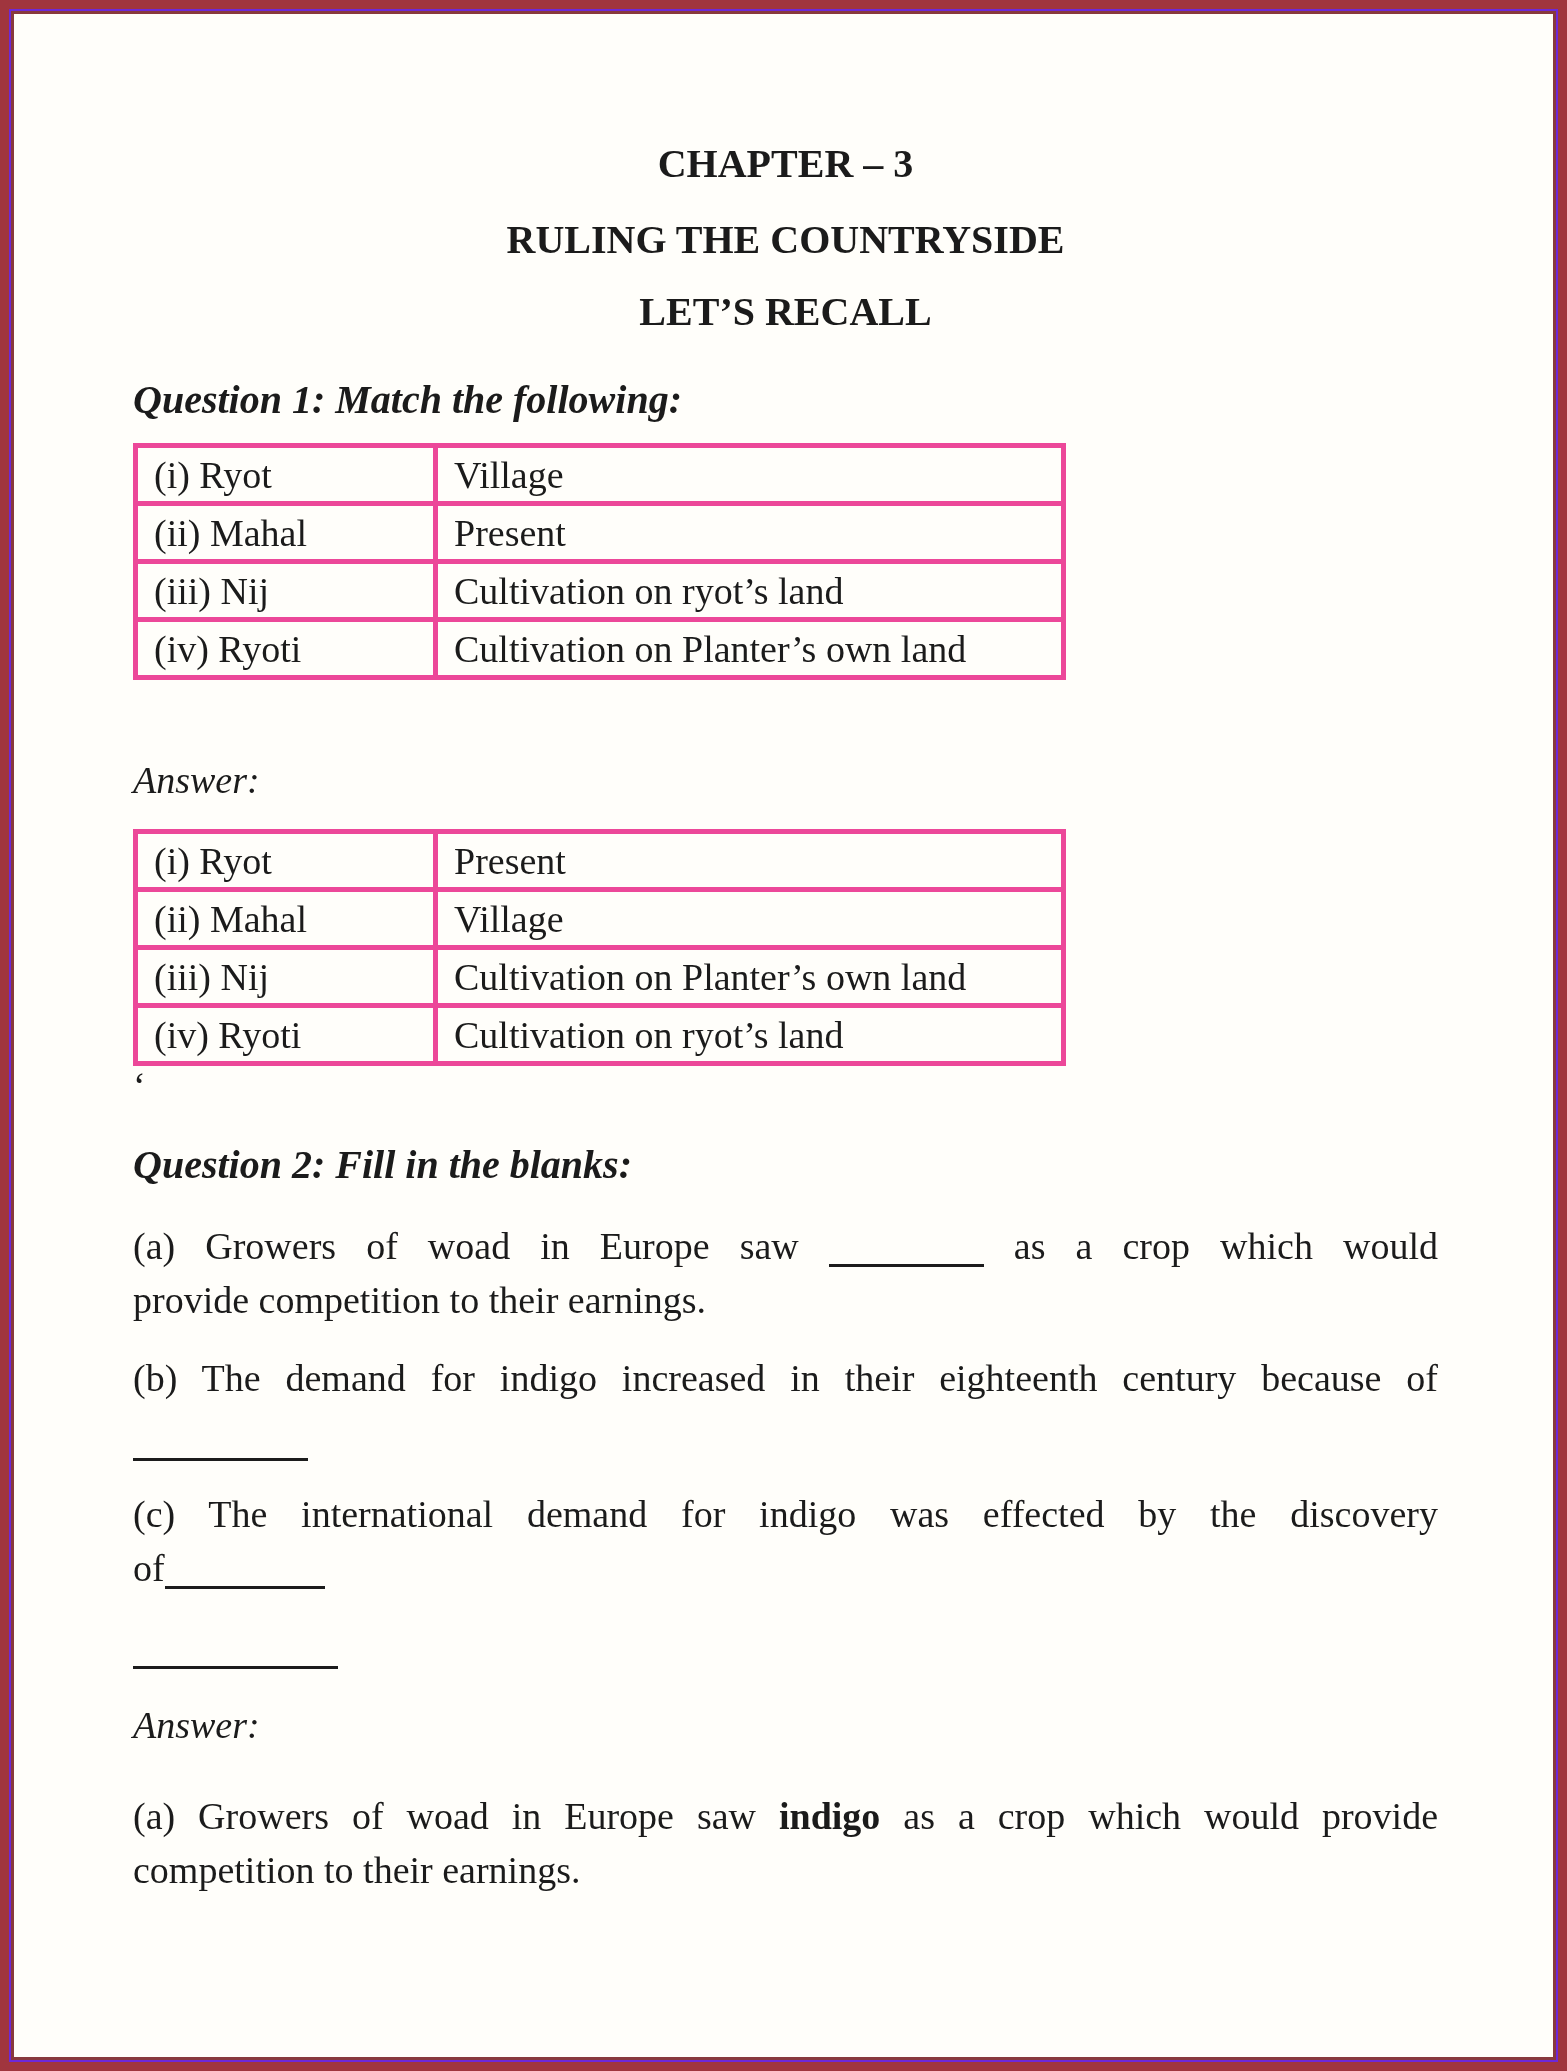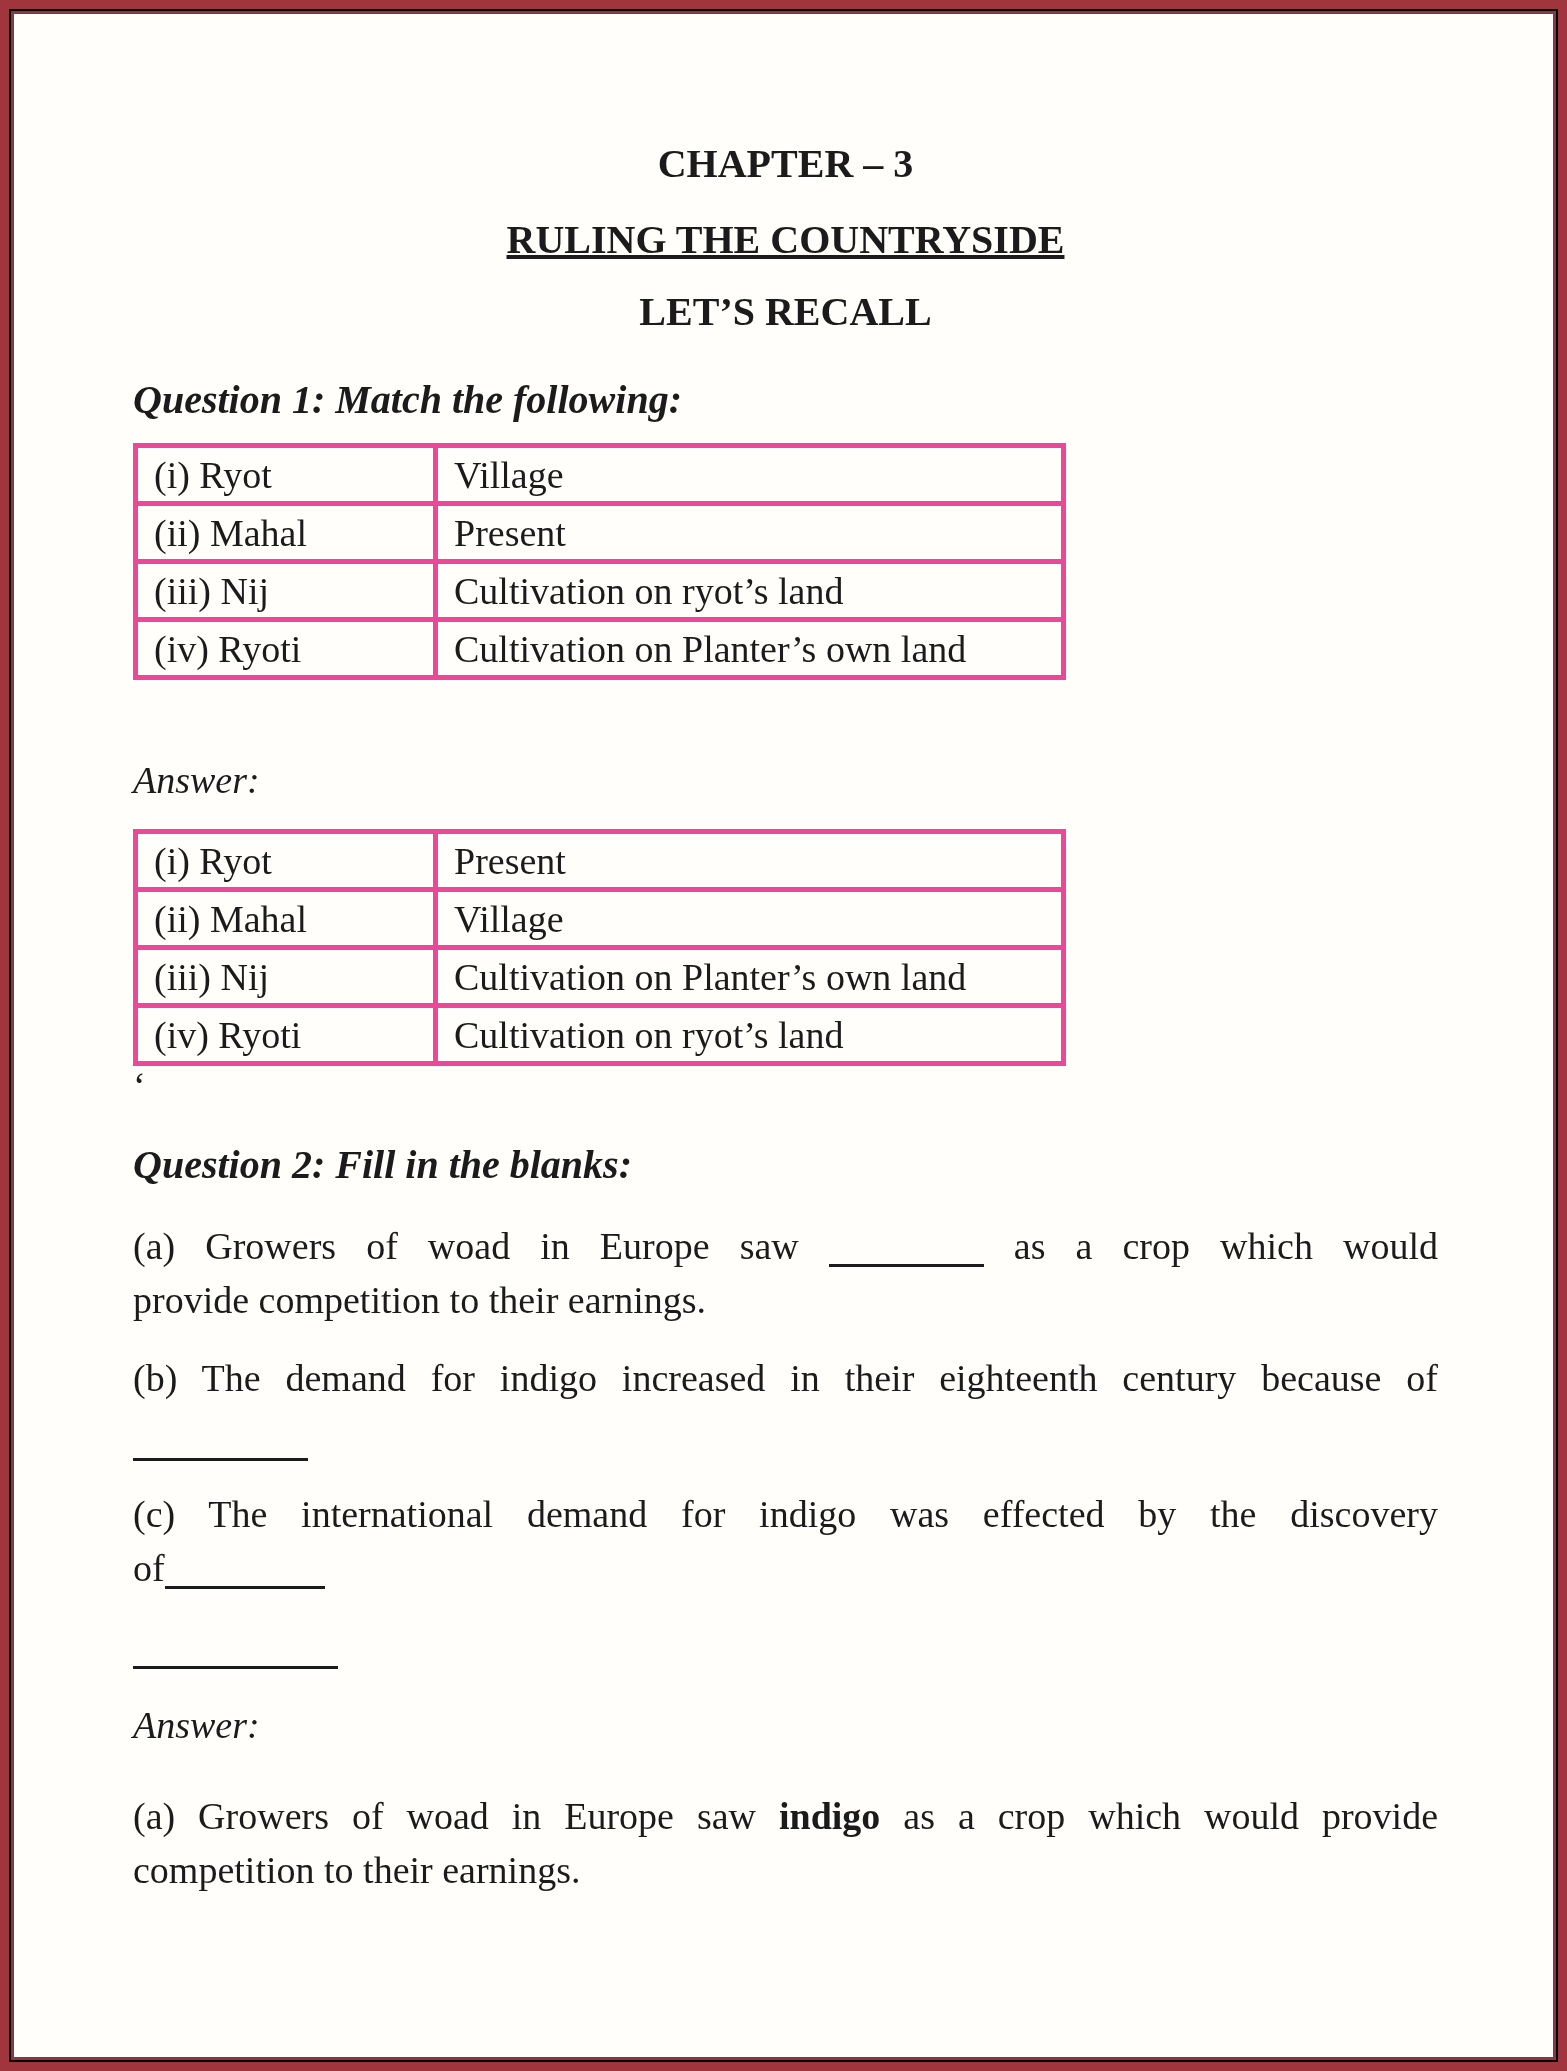--- a/index.html
+++ b/index.html
@@ -1,20 +1,20 @@
 <!DOCTYPE html>
 <html><head>
 <meta charset="utf-8">
 <style>
   html,body { margin:0; padding:0; background:#ffffff; }
   .page {
     position:relative;
     width:1567px; height:2071px;
     box-sizing:border-box;
-    background:#000000;
+    background:#6d28d9;
     border:9px solid #a0353e;
     padding:2px;
     font-family:"Liberation Serif","DejaVu Serif",serif;
     color:#1b1b1b;
   }
   .inner-frame {
     box-sizing:border-box;
     width:100%; height:100%;
     border:3px solid #88393d;
     background:#fffefa;
@@ -24,21 +24,21 @@
     box-sizing:border-box;
     padding:126px 115px 0 119px; 
   }
   .title {
     text-align:center;
     font-weight:bold;
     font-size:40px;
     line-height:48px;
   }
   .t1 { margin-bottom:28px; }
-  .t2 { margin-bottom:24px;text-decoration:underline; }
+  .t2 { margin-bottom:24px; }
   .t3 { margin-bottom:40px; }
   .q-heading {
     font-weight:bold;
     font-size:40px;
     line-height:48px;
     font-style:italic;
   }
   .q1-heading { margin-bottom:19px; }
   .q2-heading { margin-top:37px; }
   table.match {

